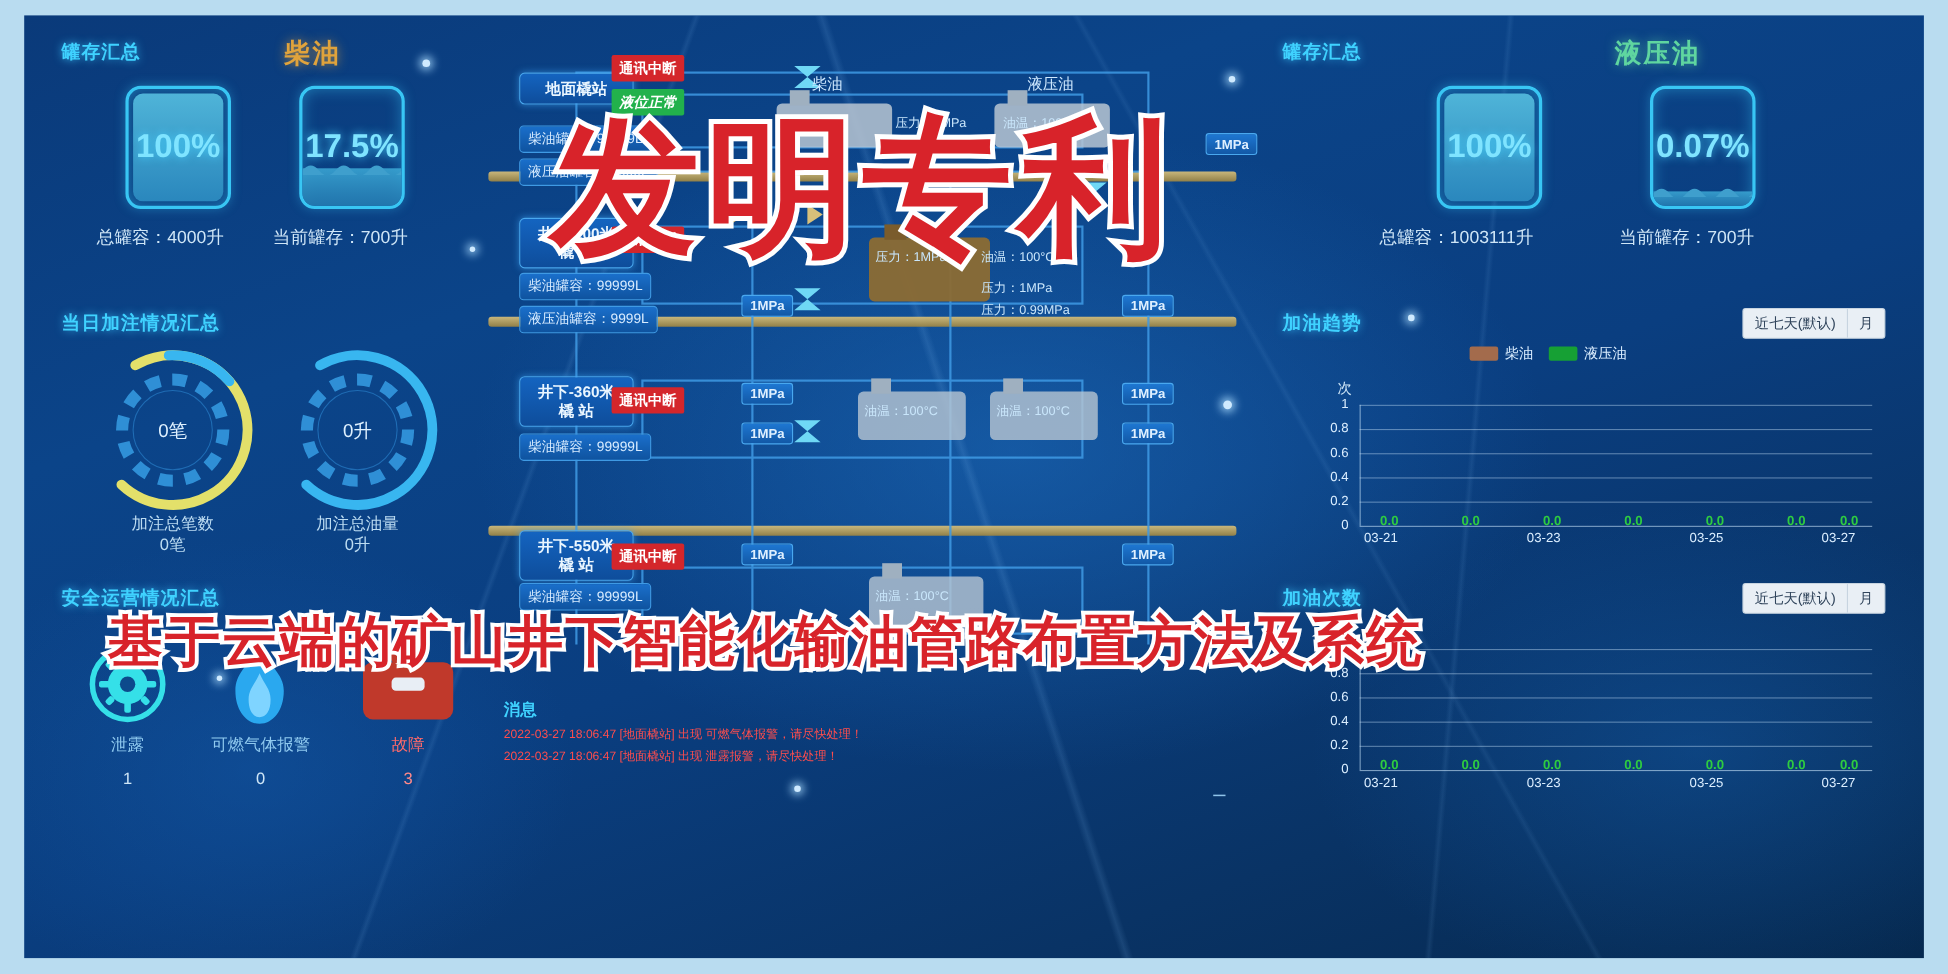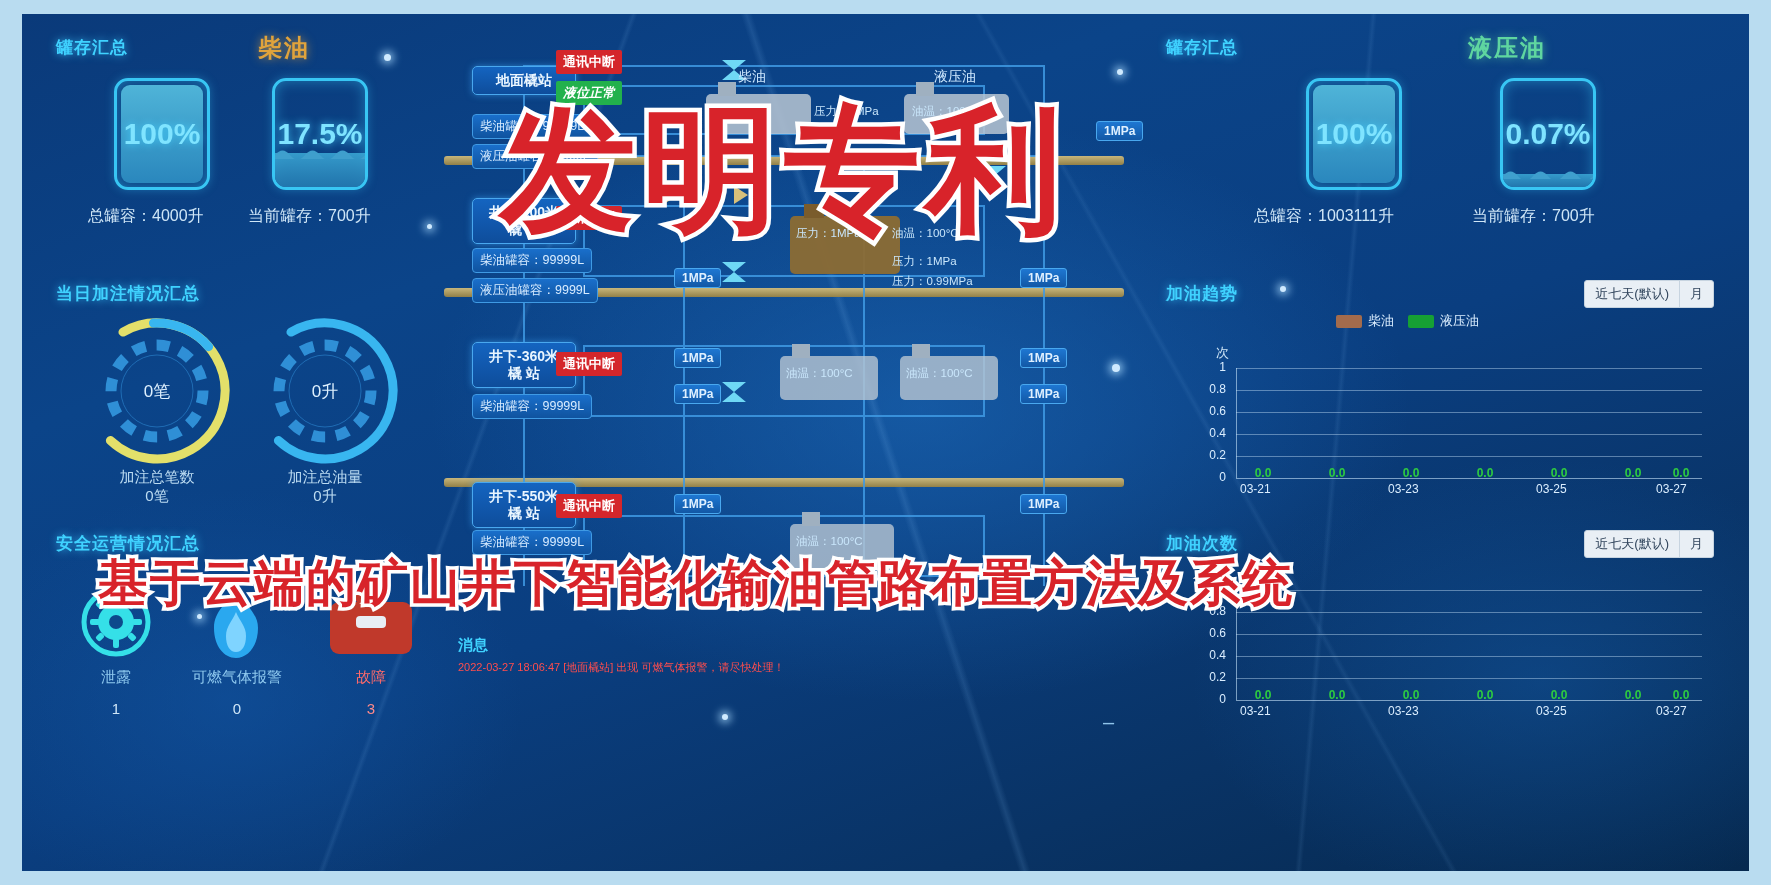--- a/index.html
+++ b/index.html
@@ -349,20 +349,21 @@
     <div class="mpa" style="left:240px;top:322px;">1MPa</div>
     <div class="mpa" style="left:586px;top:322px;">1MPa</div>
     <div class="mpa" style="left:240px;top:358px;">1MPa</div>
     <div class="mpa" style="left:586px;top:358px;">1MPa</div>
     <div class="mpa" style="left:240px;top:468px;">1MPa</div>
     <div class="mpa" style="left:586px;top:468px;">1MPa</div>
 
     <div class="msgbox" style="left:24px;top:590px;width:640px;margin-top:20px;">
       <div class="msg-title">消息</div>
       <div class="msg-row">2022-03-27 18:06:47 [地面橇站] 出现 可燃气体报警，请尽快处理！</div>
+      <div class="msg-row">2022-03-27 18:06:47 [地面橇站] 出现 泄露报警，请尽快处理！</div>
     </div>
 
     <div style="position:absolute;right:20px;bottom:14px;color:#8fc4ea;font-size:20px;">–</div>
   </div>
 
   <div class="panel" style="left:1128px;top:12px;width:580px;height:222px;">
     <div class="corner c-tl"></div>
     <div class="corner c-tr"></div>
     <div class="corner c-bl"></div>
     <div class="corner c-br"></div>

